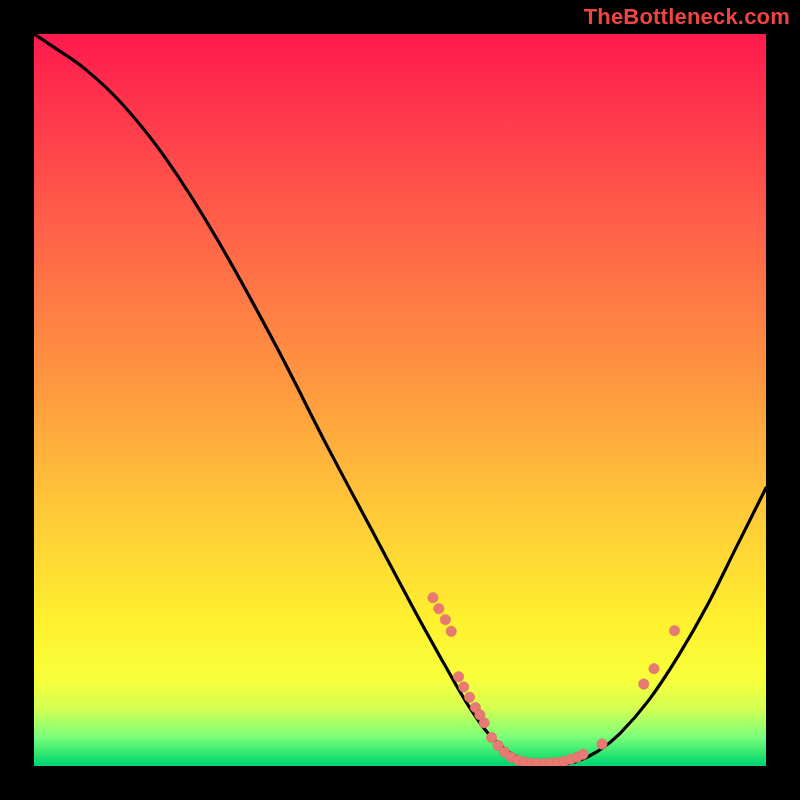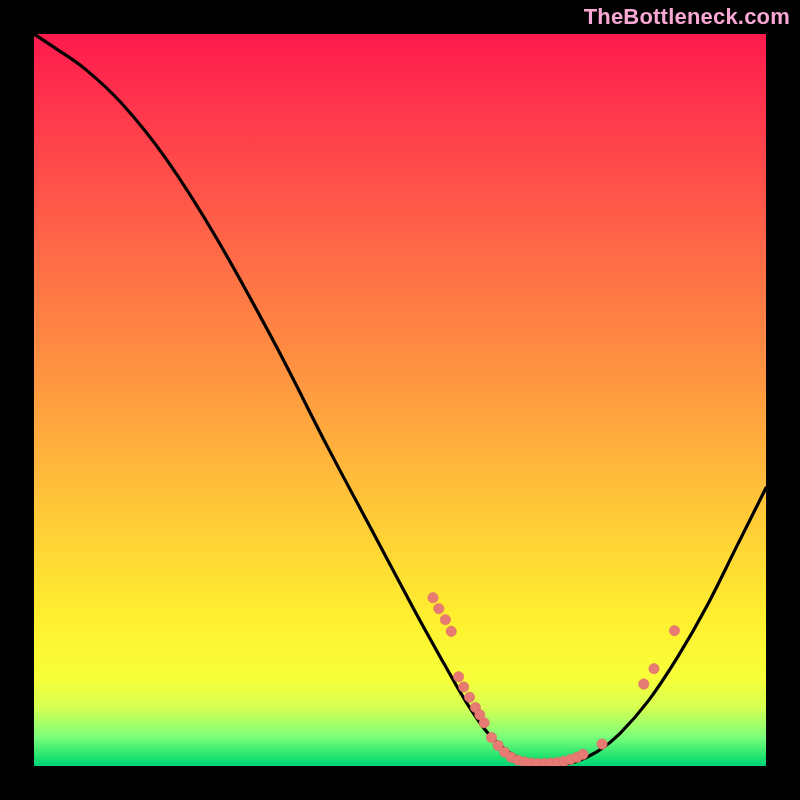--- a/index.html
+++ b/index.html
@@ -16,21 +16,21 @@
     width: 800px;
     height: 800px;
     background: #000000;
   }
   .watermark {
     position: absolute;
     top: 4px;
     right: 10px;
     font-size: 22px;
     font-weight: 600;
-    color: #f9a8d4;
+    color: #ef4444;
     letter-spacing: 0.2px;
     z-index: 50;
   }
   .plot-area {
     position: absolute;
     left: 34px;
     top: 34px;
     width: 732px;
     height: 732px;
     

